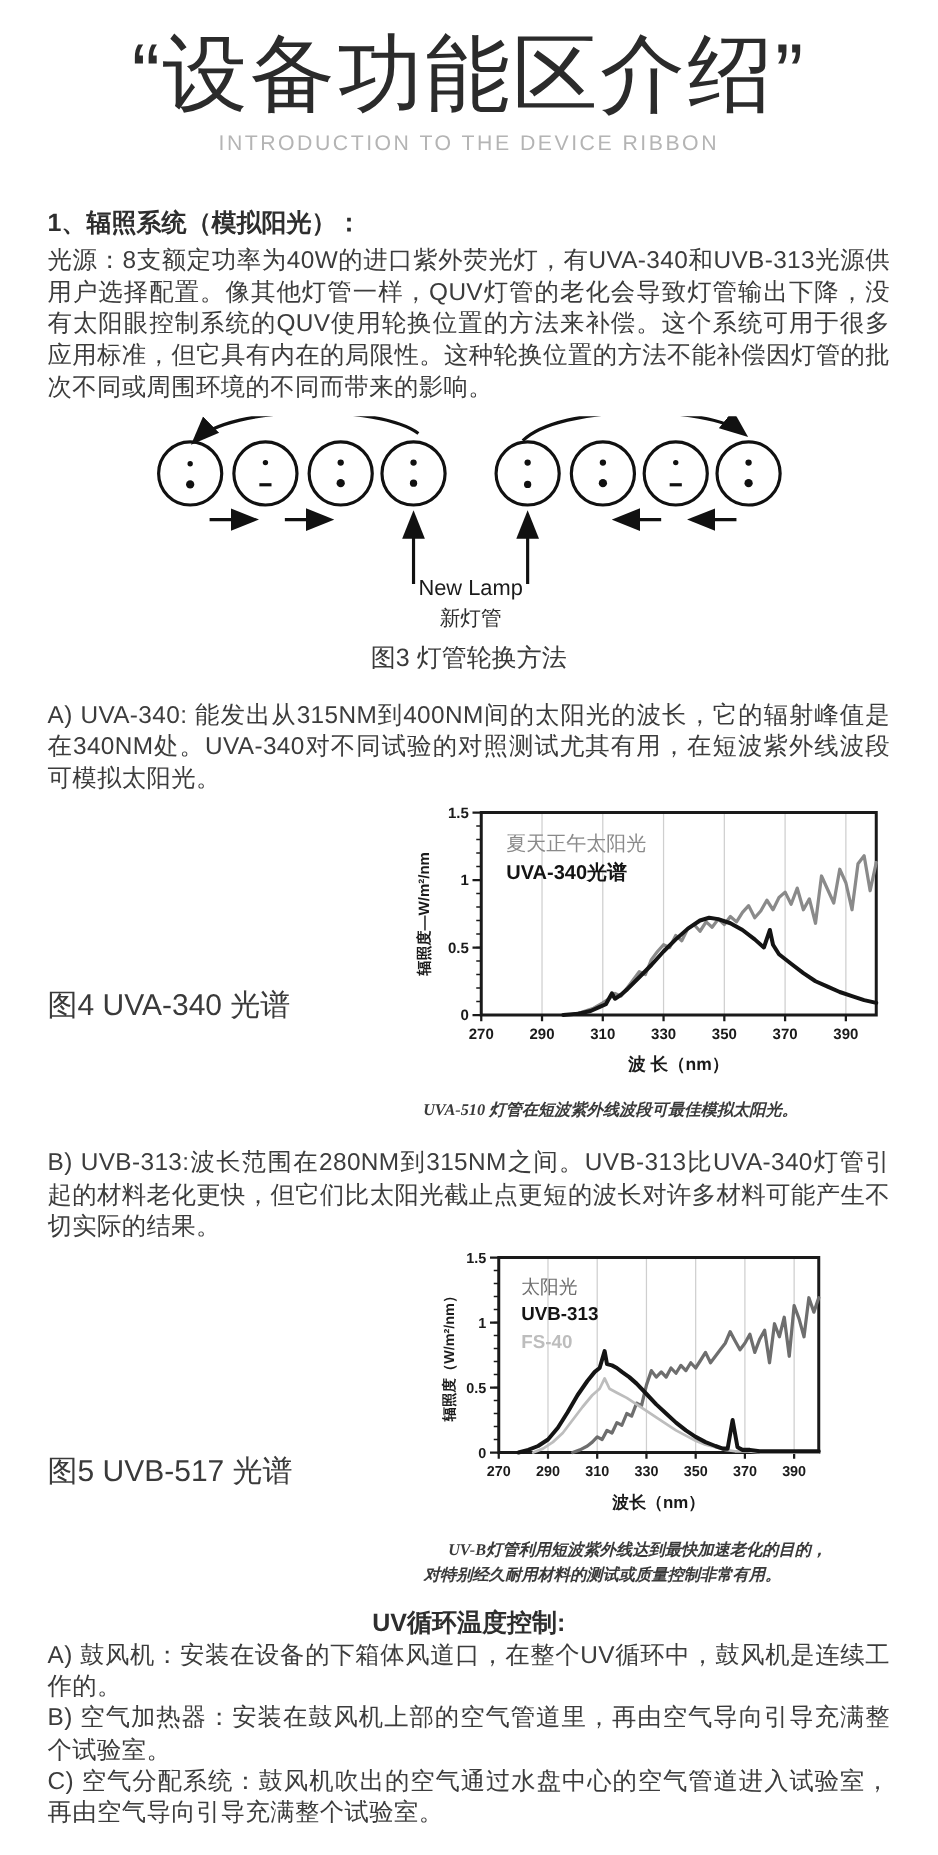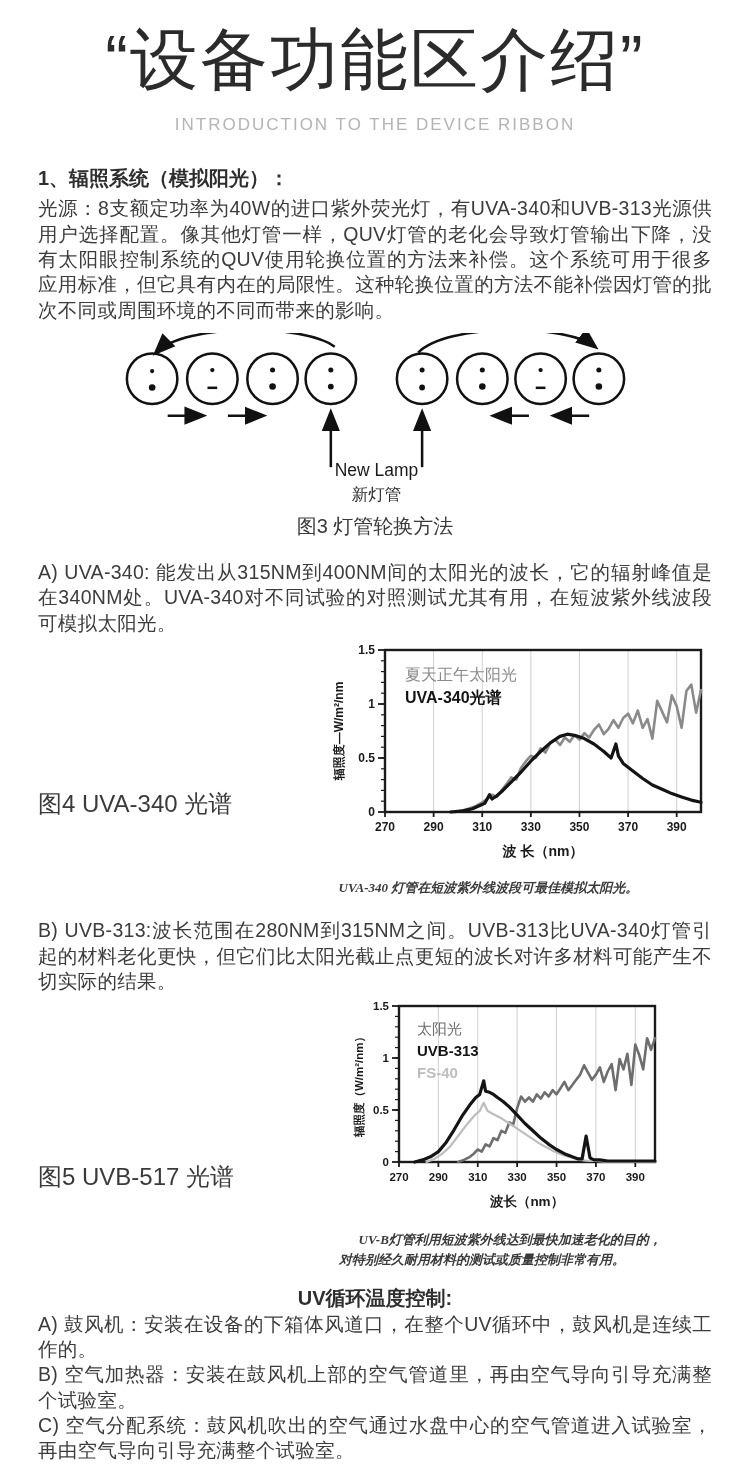--- a/index.html
+++ b/index.html
@@ -17,29 +17,29 @@
     font-weight: normal;
     color: #2b2b2b;
     letter-spacing: 2px;
     line-height: 1.05;
   }
   .doc-subtitle {
     text-align: center;
     font-size: 17px;
     color: #b4b4b4;
     letter-spacing: 2px;
-    margin-top: 20px;
+    margin-top: 10px;
     font-weight: normal;
   }
 
   .sec-heading {
     font-size: 20px;
     font-weight: bold;
     color: #2e2e2e;
-    margin-top: 30px;
+    margin-top: 40px;
   }
   .body-text {
     font-size: 19.5px;
     line-height: 1.3;
     color: #3c3c3c;
     text-align: justify;
     letter-spacing: 0.3px;
   }
   .mt-sm { margin-top: 4px; }
   .mt-md { margin-top: 20px; }
@@ -194,21 +194,21 @@
           <text x="301.0769230769231" y="195" text-anchor="middle" font-size="12" font-weight="bold" fill="#1a1a1a" font-family="Liberation Sans, sans-serif">370</text>
           <line x1="349.69230769230774" y1="176" x2="349.69230769230774" y2="181" stroke="#1a1a1a" stroke-width="1.8"></line>
           <text x="349.69230769230774" y="195" text-anchor="middle" font-size="12" font-weight="bold" fill="#1a1a1a" font-family="Liberation Sans, sans-serif">390</text>
           <polyline points="128.5,176.0 138.2,173.8 147.9,170.6 155.2,166.3 160.1,163.0 165.0,158.7 169.8,160.9 174.7,154.4 179.5,147.9 184.4,141.4 189.3,143.6 194.1,131.7 199.0,125.2 203.8,119.8 208.7,122.0 213.6,112.3 218.4,116.6 223.3,106.9 228.2,103.6 233.0,109.0 237.9,101.5 242.7,105.8 247.6,99.3 252.5,103.6 257.3,97.2 262.2,101.5 267.0,93.9 271.9,88.5 276.8,98.2 281.6,92.8 286.5,84.2 291.4,91.8 296.2,82.0 301.1,77.7 305.9,87.4 310.8,74.5 315.7,91.8 320.5,83.1 325.4,102.6 330.2,64.8 335.1,75.6 340.0,86.4 344.8,59.4 349.7,70.2 354.6,91.8 359.4,55.0 364.3,48.6 369.1,76.6 374.0,54.0" fill="none" stroke="#8a8a8a" stroke-width="2.6" stroke-linejoin="round" stroke-linecap="round"></polyline>
           <polyline points="123.6,176.0 135.8,174.9 145.5,172.8 152.8,169.5 157.7,167.4 162.5,158.7 165.0,163.0 169.8,159.8 174.7,155.5 184.4,145.8 194.1,136.0 203.8,125.2 213.6,115.5 223.3,106.9 233.0,100.4 240.3,98.2 247.6,99.3 257.3,102.6 267.0,108.0 276.8,115.5 284.1,122.0 288.9,108.0 291.4,119.8 296.2,127.4 305.9,135.0 315.7,142.5 325.4,149.0 335.1,153.3 344.8,157.6 354.6,160.9 364.3,164.1 374.0,166.3" fill="none" stroke="#141414" stroke-width="3.2" stroke-linejoin="round" stroke-linecap="round"></polyline>
           <text x="78" y="44" font-size="16" fill="#8a8a8a" font-weight="normal" font-family="Liberation Sans, sans-serif">夏天正午太阳光</text>
           <text x="78" y="67" font-size="16" fill="#141414" font-weight="bold" font-family="Liberation Sans, sans-serif">UVA-340光谱</text>
           <text x="16" y="95" text-anchor="middle" font-size="12" font-weight="bold" fill="#1a1a1a" transform="rotate(-90 16 95)" font-family="Liberation Sans, sans-serif">辐照度—W/m²/nm</text>
           <text x="216" y="220" text-anchor="middle" font-size="14" font-weight="bold" fill="#1a1a1a" font-family="Liberation Sans, sans-serif">波 长（nm）</text>
         </svg>
-      <div class="chart-caption">UVA-340 灯管在短波紫外线波段可最佳模拟太阳光。</div>
+      <div class="chart-caption">UVA-510 灯管在短波紫外线波段可最佳模拟太阳光。</div>
     </div>
   </div>
 
   <p class="body-text mt-md">B)  UVB-313:波长范围在280NM到315NM之间。UVB-313比UVA-340灯管引起的材料老化更快，但它们比太阳光截止点更短的波长对许多材料可能产生不切实际的结果。</p>
 
   <div class="fig-row">
     <div class="fig-label">图5 UVB-517 光谱</div>
     <div class="chart-block c2">
       <svg class="chart" width="320" height="232" viewBox="0 0 320 232">
           <line x1="91.38461538461539" y1="12" x2="91.38461538461539" y2="168" stroke="#cfcfcf" stroke-width="1"></line>

